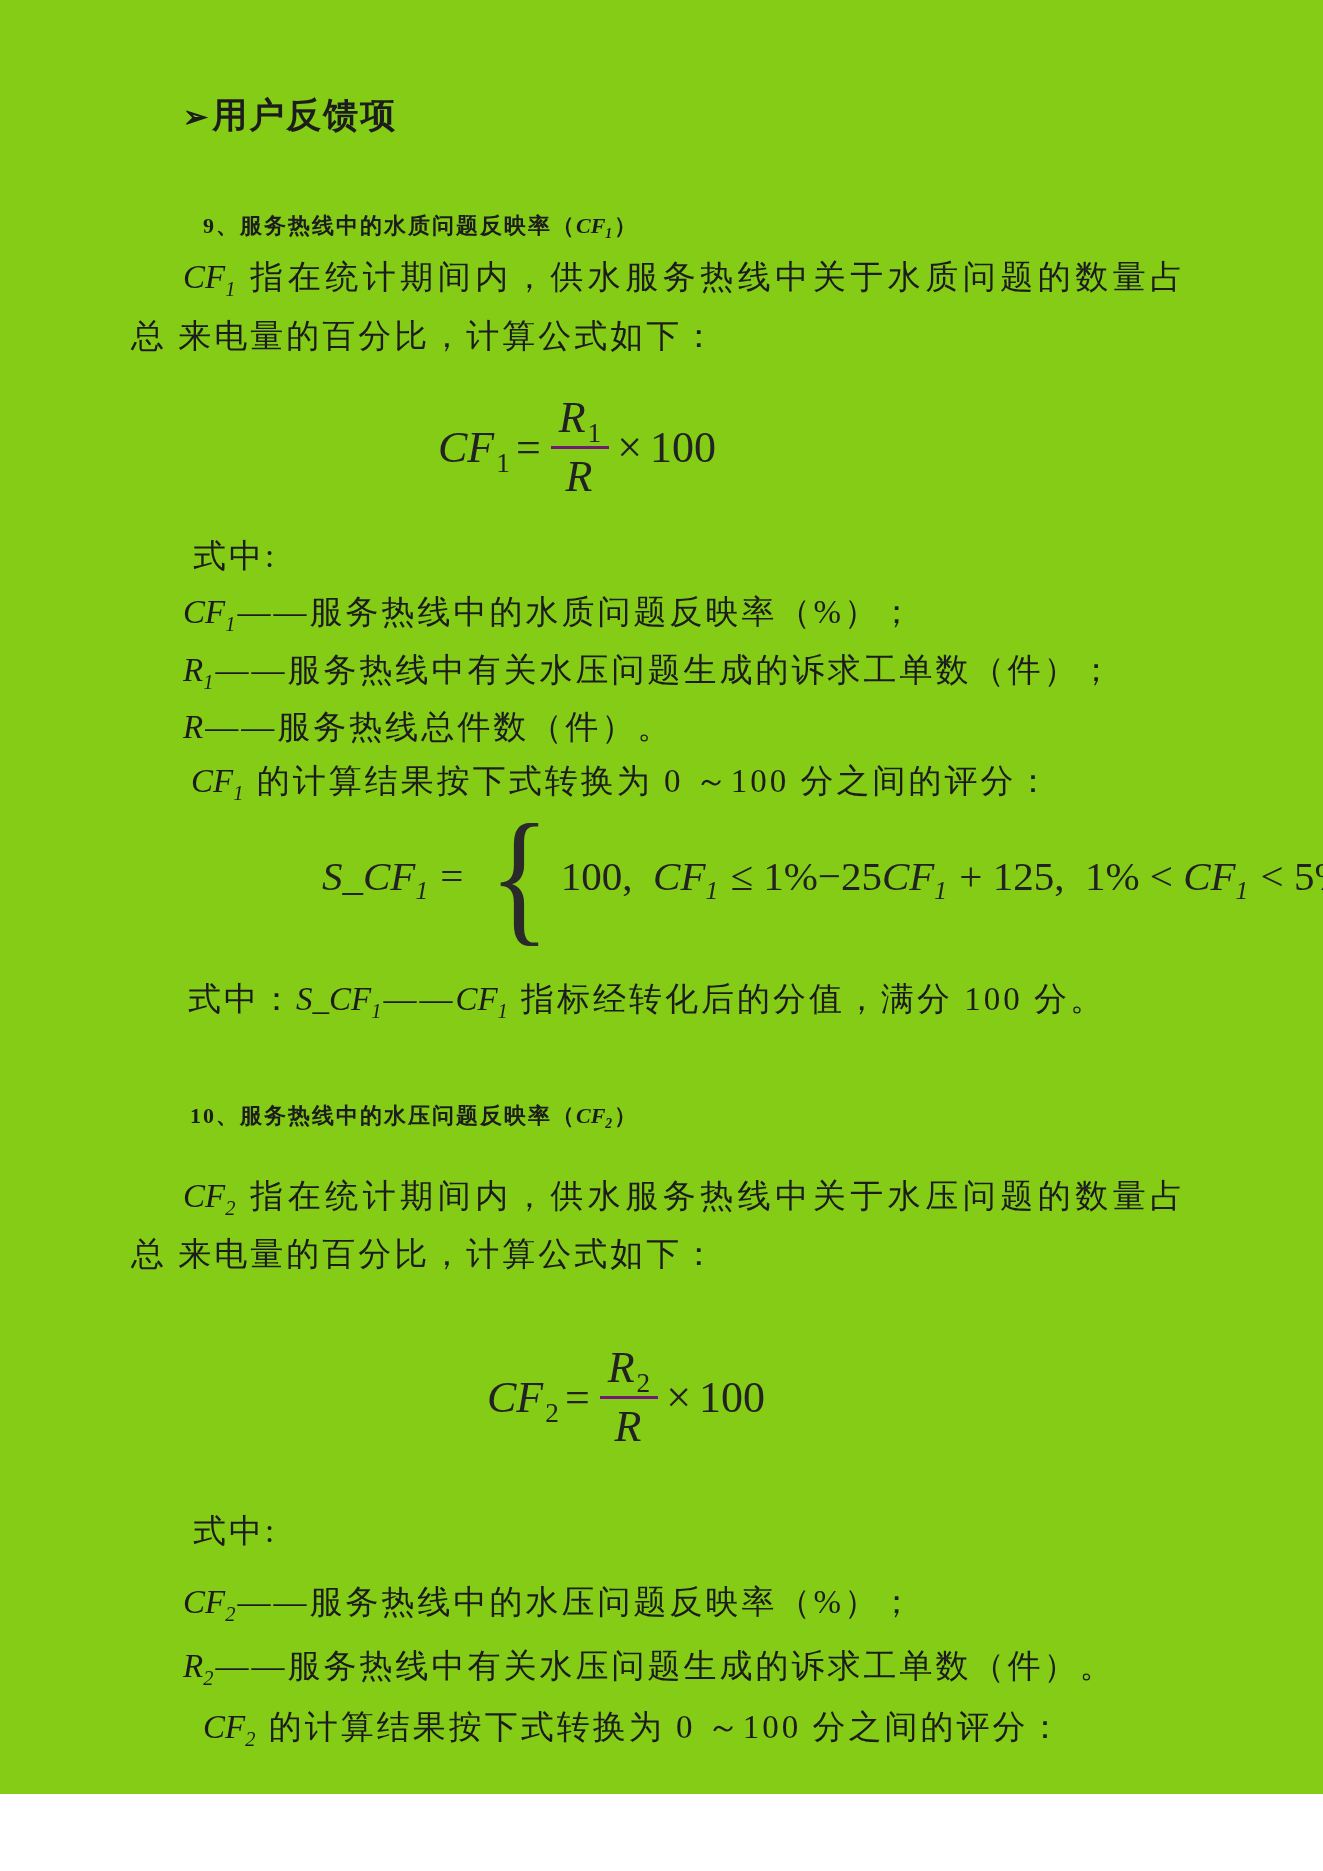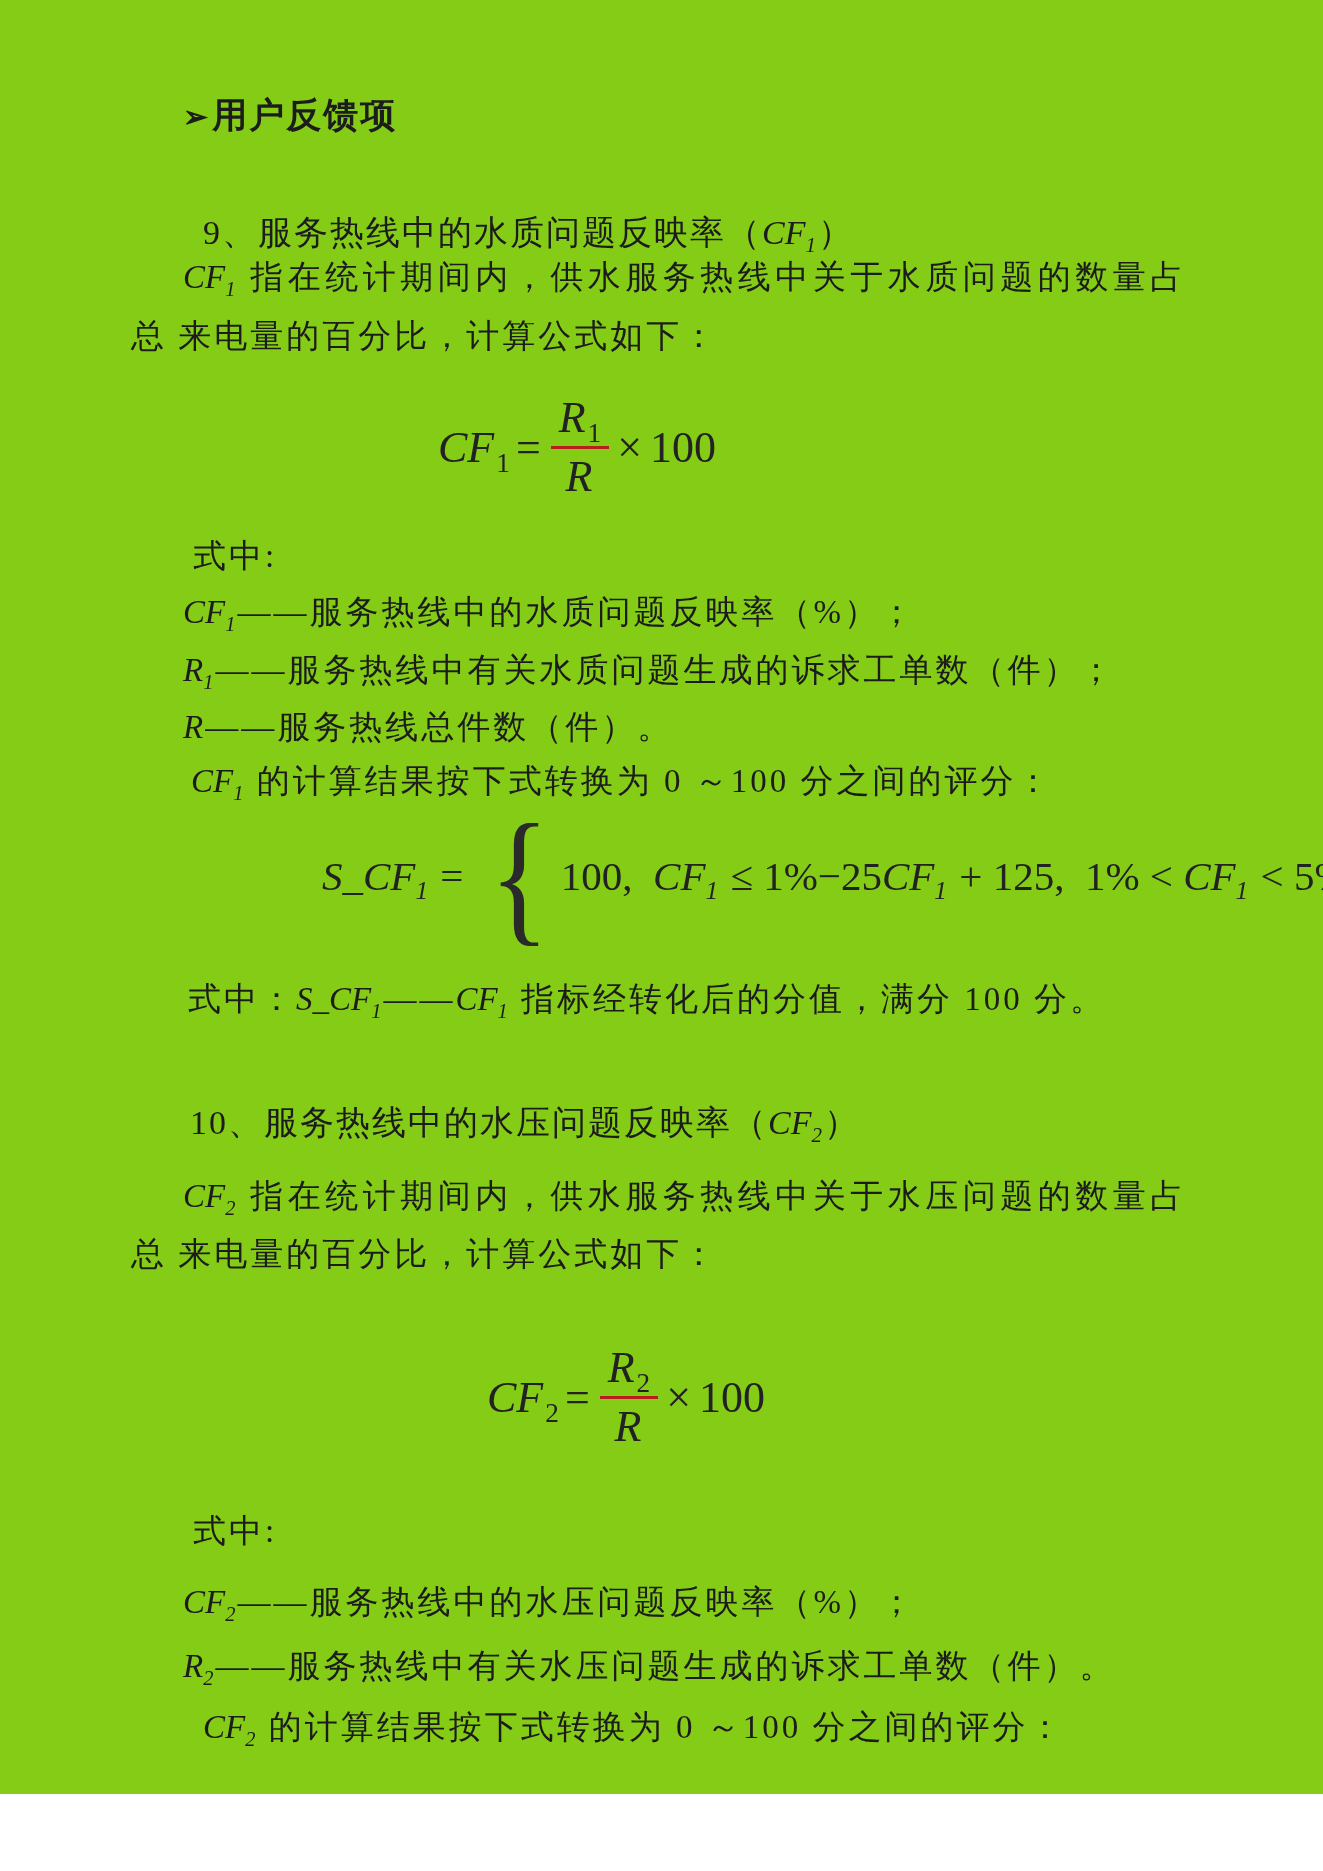--- a/index.html
+++ b/index.html
@@ -14,21 +14,21 @@
   }
   .line{
     position:absolute;
     font-size:33px;
     letter-spacing:3px;
     line-height:1.25;
     white-space:nowrap;
   }
   .hdr{font-weight:bold;font-size:35px;letter-spacing:2px;}
   .hdr .bullet{font-size:30px;margin-right:2px;}
-  .heading{font-weight:normal;font-size:34px;letter-spacing:2px;}
+  .heading{font-weight:bold;font-size:22px;letter-spacing:2px;}
   .intro{letter-spacing:4.5px;}
   i.var, .var{
     font-style:italic;
     font-family:"Liberation Serif","DejaVu Serif",serif;
     letter-spacing:0;
     margin-right:2px;
   }
   sub{font-size:0.62em;line-height:0;}
   .run{letter-spacing:inherit;}
 
@@ -39,21 +39,21 @@
     align-items:center;
     font-size:44px;
     letter-spacing:0;
     color:#222;
     margin-top:20px;
   }
   .formula .f-eq{font-style:normal;margin:0 10px 0 6px;}
   .formula .f-times{font-style:normal;margin:0 8px;}
   .formula .f-factor{font-style:normal;}
   .frac{display:inline-flex;flex-direction:column;align-items:center;}
-  .frac .num{border-bottom:3px solid #b91c1c;padding:0 8px 3px 8px;}
+  .frac .num{border-bottom:3px solid #701a75;padding:0 8px 3px 8px;}
   .frac .den{padding-top:2px;}
 
   
   .piecewise{
     position:absolute;
     display:flex;
     align-items:center;
     font-size:41px;
     letter-spacing:0;
     color:#222;
@@ -93,21 +93,21 @@
       <span class="num"><i class="var">R</i><sub>1</sub></span>
       <span class="den"><i class="var">R</i></span>
     </span>
     <span class="f-times">×</span>
     <span class="f-factor">100</span>
   </div>
 
   <div class="line" style="left:193px;top:536px;">式中:</div>
 
   <div class="line" style="left:183px;top:592px;"><i class="var">CF<sub>1</sub></i><span class="run">——服务热线中的水质问题反映率（%）；</span></div>
-  <div class="line" style="left:183px;top:650px;"><i class="var">R<sub>1</sub></i><span class="run">——服务热线中有关水质问题生成的诉求工单数（件）；</span></div>
+  <div class="line" style="left:183px;top:650px;"><i class="var">R<sub>1</sub></i><span class="run">——服务热线中有关水压问题生成的诉求工单数（件）；</span></div>
   <div class="line" style="left:183px;top:707px;"><i class="var">R</i><span class="run">——服务热线总件数（件）。</span></div>
 
   <div class="line" style="left:191px;top:761px;"><i class="var">CF<sub>1</sub></i><span class="run"> 的计算结果按下式转换为 0 ～100 分之间的评分：</span></div>
 
   <div class="piecewise" style="left:322px;top:806px;">
     <span class="pw-lhs"><i class="var">S_CF<sub>1</sub></i><span class="run"> = </span></span>
     <span class="pw-brace">{</span>
     <span class="pw-cases">
       <span class="pw-row"><span class="run">100,  </span><i class="var">CF<sub>1</sub></i><span class="run"> ≤ 1%</span></span>
       <span class="pw-row"><span class="run">−25</span><i class="var">CF<sub>1</sub></i><span class="run"> + 125,  1% &lt; </span><i class="var">CF<sub>1</sub></i><span class="run"> &lt; 5%</span></span>

